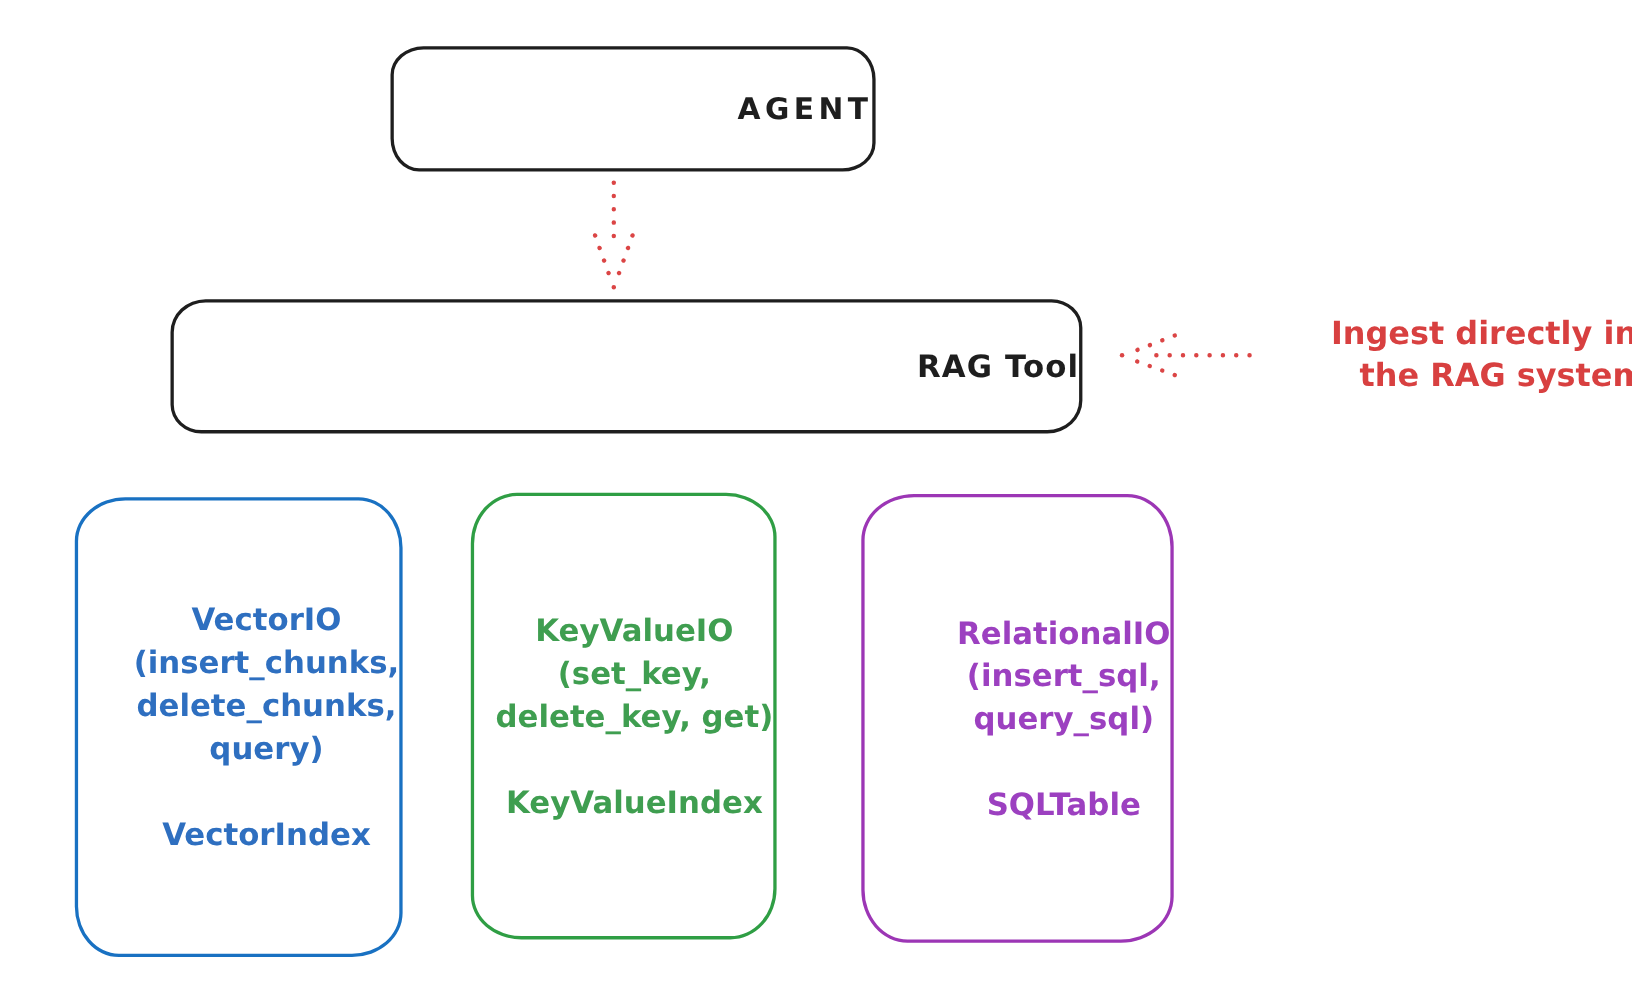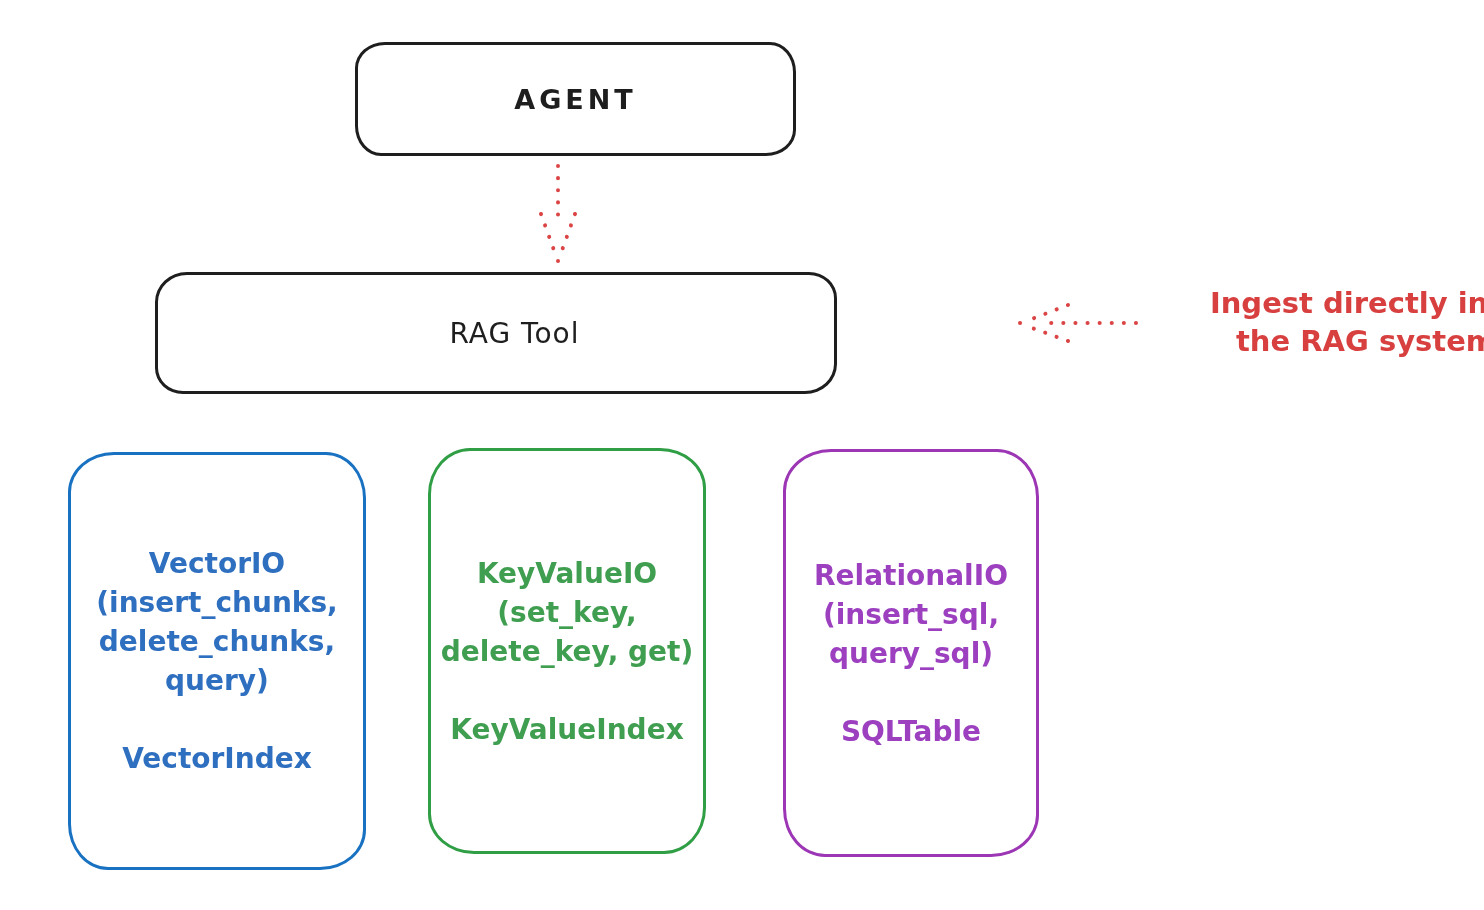--- a/index.html
+++ b/index.html
@@ -12,39 +12,39 @@
     position: relative;
     width: 1484px;
     height: 910px;
     background: #ffffff;
     overflow: hidden;
   }
   .node {
     position: absolute;
     display: flex;
     align-items: center;
-    justify-content: center;
+    justify-content: flex-end;
     background: #ffffff;
     box-sizing: border-box;
     text-align: center;
   }
   
   .node.black {
     border: 3.5px solid #1e1e1e;
     color: #1e1e1e;
   }
   #agent-box {
     left: 355px; top: 42px; width: 441px; height: 114px;
     border-radius: 30px 26px 30px 26px / 26px 30px 26px 30px;
     font-size: 27px; font-weight: 700; letter-spacing: 4px;
   }
   #rag-box {
-    left: 155px; top: 272px; width: 682px; height: 122px;
+    left: 155px; top: 272px; width: 829px; height: 122px;
     border-radius: 32px 28px 32px 28px / 30px 26px 30px 26px;
-    font-size: 28px; font-weight: 400; letter-spacing: 1px; padding-left: 37px;
+    font-size: 28px; font-weight: 700; letter-spacing: 1px; padding-left: 37px;
   }
   
   .node.io {
     font-size: 28px;
     font-weight: 600;
     line-height: 39px;
   }
   .node .multiline {
     white-space: pre-line;
   }
@@ -52,21 +52,21 @@
     left: 68px; top: 452px; width: 298px; height: 418px;
     border: 3.5px solid #1971c2; color: #2e6fc0;
     border-radius: 46px 40px 46px 40px / 40px 46px 40px 46px;
   }
   #keyvalue-box {
     left: 428px; top: 448px; width: 278px; height: 406px;
     border: 3.5px solid #2f9e44; color: #3f9e50;
     border-radius: 42px 46px 42px 46px / 46px 40px 46px 40px;
   }
   #relational-box {
-    left: 783px; top: 449px; width: 256px; height: 408px;
+    left: 783px; top: 449px; width: 284px; height: 408px;
     border: 3.5px solid #9c36b5; color: #9c40c0;
     border-radius: 48px 42px 48px 42px / 42px 48px 42px 48px;
   }
   .arrow-svg {
     position: absolute;
     overflow: visible;
   }
   .arrow-svg path {
     fill: none;
     stroke: #db4545;

